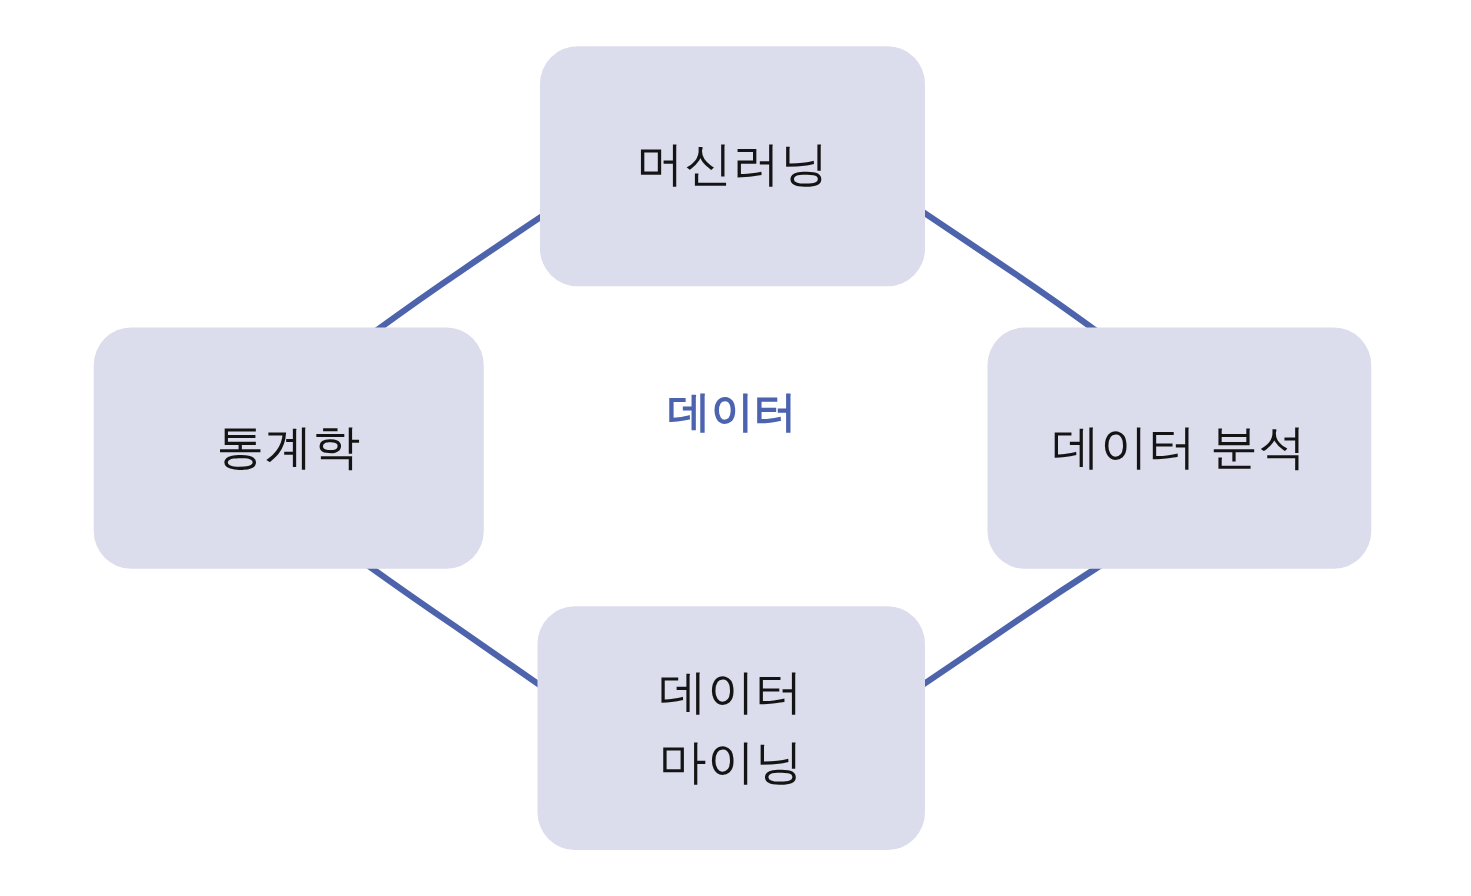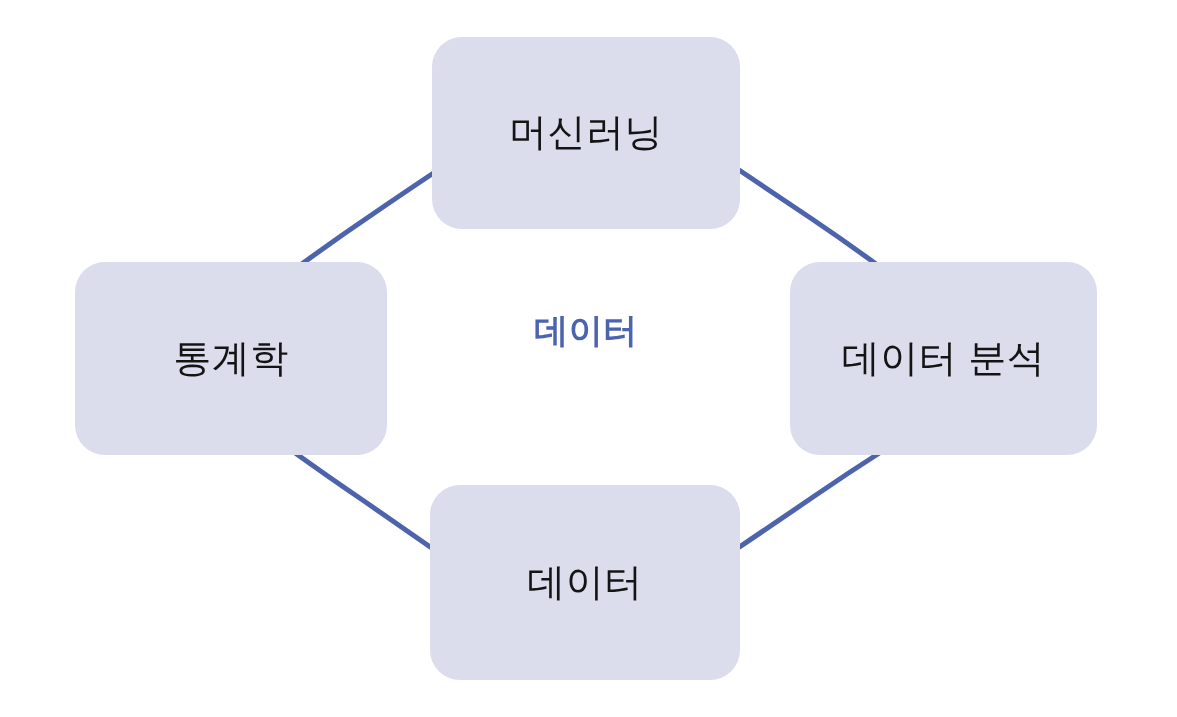--- a/index.html
+++ b/index.html
@@ -84,20 +84,21 @@
     <span>통계학</span>
   </div>
 
   <div class="node node-right">
     <span>데이터 분석</span>
   </div>
 
   <div class="node node-bottom">
     <span>
       <span>데이터</span><br>
+      <span>마이닝</span>
     </span>
   </div>
 
   <div class="center-label">
     <div>데이터</div>
   </div>
 
 </div>
 
 </body></html>

